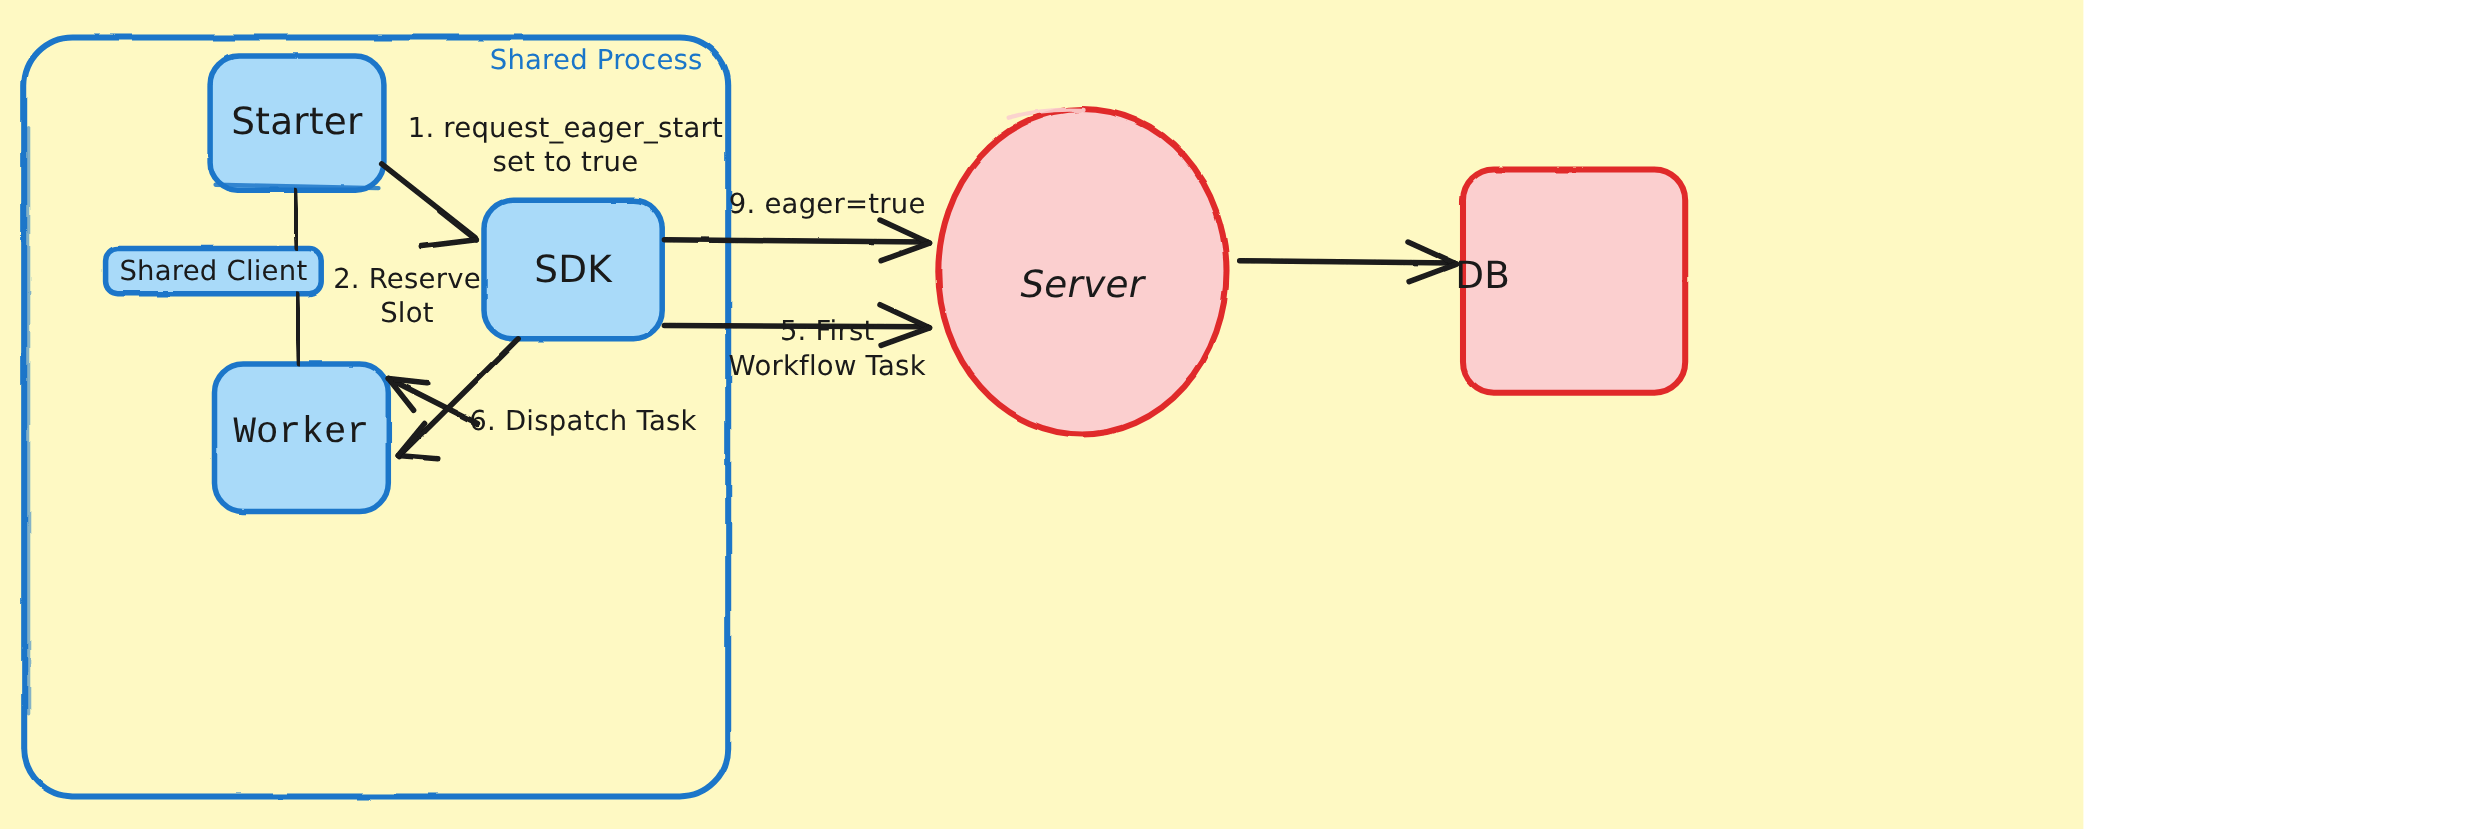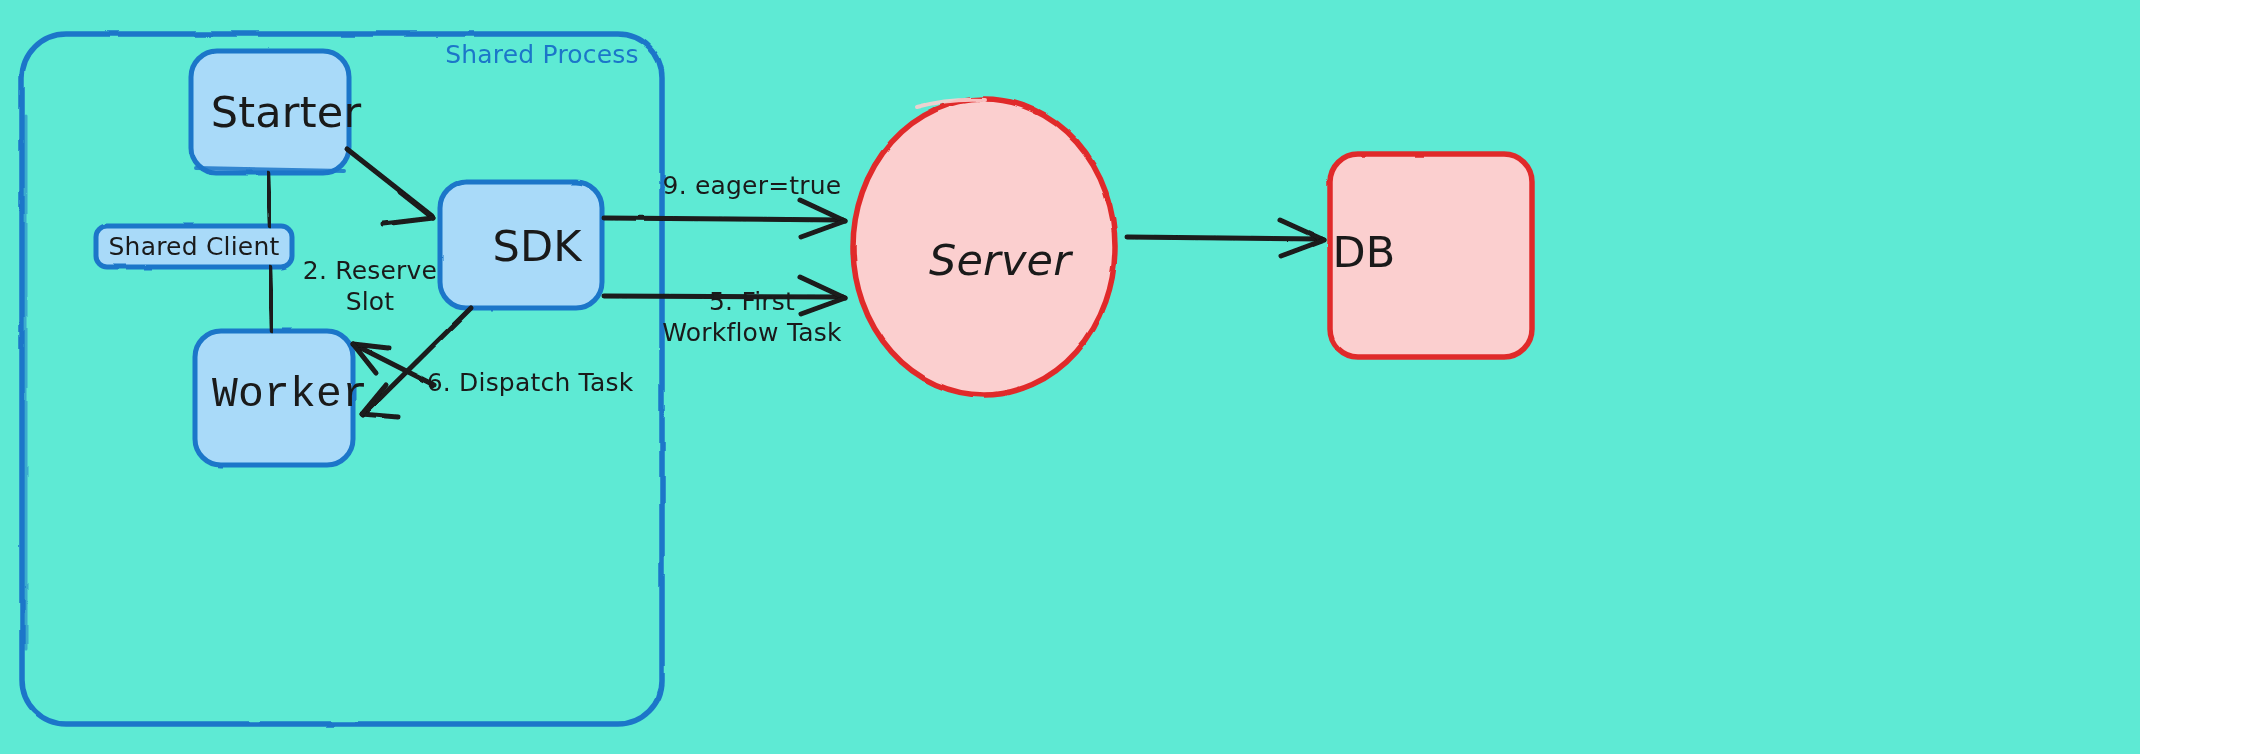--- a/index.html
+++ b/index.html
@@ -5,23 +5,23 @@
   html, body {
     margin: 0;
     padding: 0;
     background: #ffffff;
   }
   body {
     font-family: "DejaVu Sans", sans-serif;
   }
   #canvas {
     position: relative;
-    width: 2140px;
+    width: 1894px;
     height: 754px;
-    background: #5eead4;
+    background: #fef9c3;
     overflow: hidden;
   }
   #sketch {
     position: absolute;
     left: 0;
     top: 0;
     width: 2248px;
     height: 754px;
   }
   .lbl {
@@ -29,22 +29,21 @@
     font-family: "DejaVu Sans", sans-serif;
     color: #1a1a1a;
     text-align: center;
     line-height: 1.22;
     letter-spacing: 0.2px;
     white-space: pre-line;
     transform: translate(-50%, -50%);
     pointer-events: none;
   }
   .node-label {
-    font-size: 43px;
-    margin-left: 16px;
+    font-size: 34px;
   }
   .node-label-sm {
     font-size: 25px;
   }
   .edge-label {
     font-size: 25px;
   }
   .group-label {
     font-size: 25px;
     color: #1b76c9;
@@ -151,22 +150,24 @@
 
   <div class="lbl node-label" style="left:274px; top:395px;font-family:Liberation Mono, monospace;">Worker</div>
 
   <div class="lbl node-label" style="left:521px; top:246px;text-align:right;">SDK</div>
 
   <div class="lbl node-label" style="left:984px; top:260px;font-style:italic;">Server</div>
 
   <div class="lbl node-label" style="left:1348px; top:252px;">DB</div>
 
 
+  <div class="lbl edge-label" style="left:514px; top:132px;">1. request_eager_start
+set to true</div>
 
-  <div class="lbl edge-label" style="left:370px; top:286px;">2. Reserve
+  <div class="lbl edge-label" style="left:370px; top:269px;">2. Reserve
 Slot</div>
 
   <div class="lbl edge-label" style="left:752px; top:186px;">9. eager=true</div>
 
 
   <div class="lbl edge-label" style="left:752px; top:317px;">5. First
 Workflow Task</div>
 
   <div class="lbl edge-label" style="left:530px; top:383px;">6. Dispatch Task</div>
 

